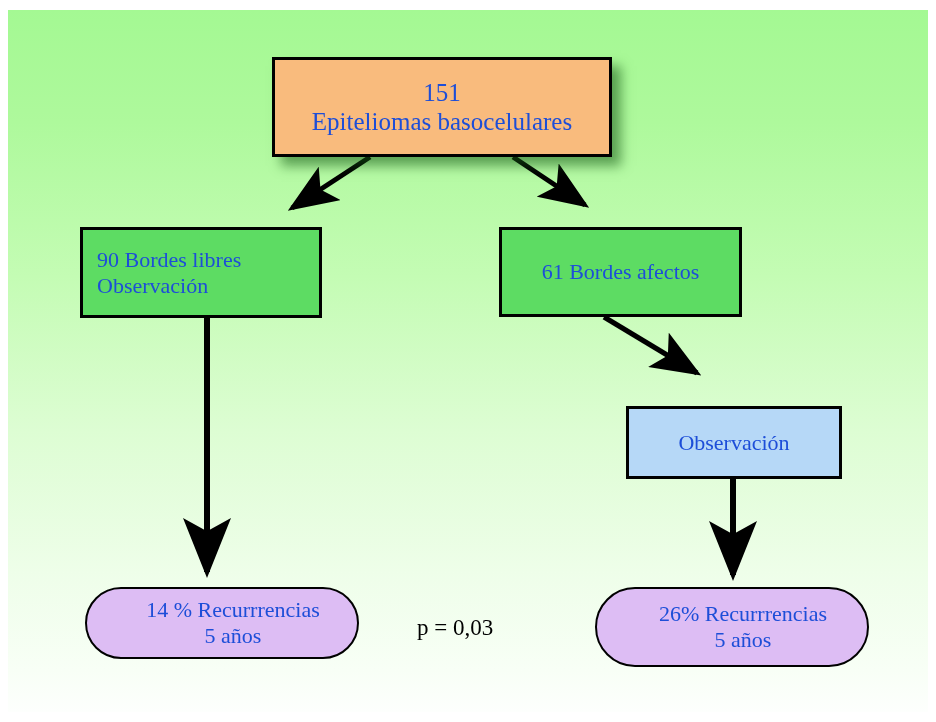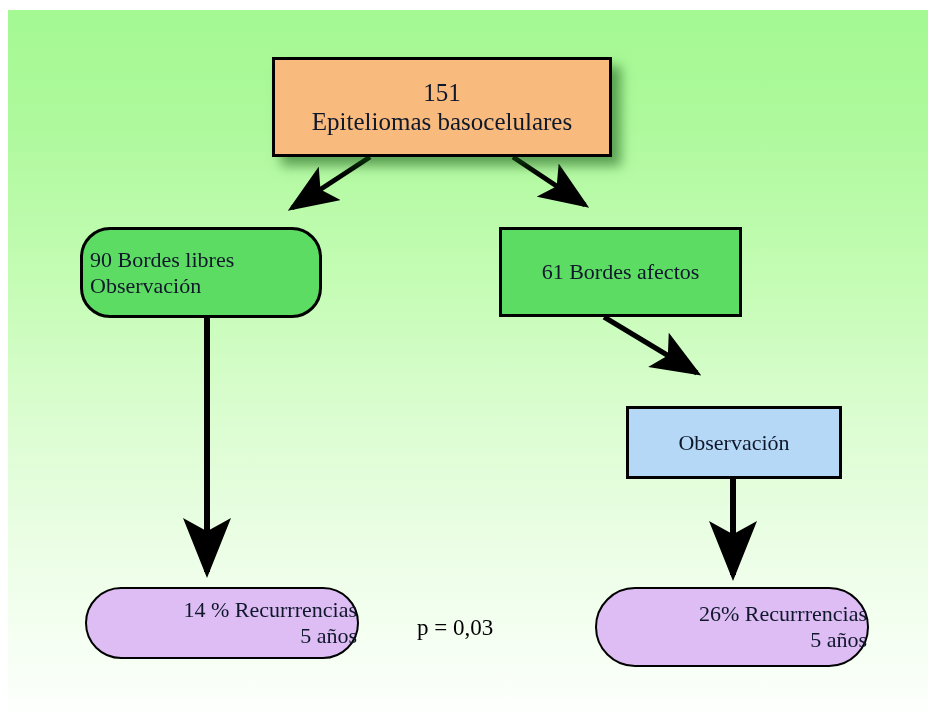--- a/index.html
+++ b/index.html
@@ -22,49 +22,49 @@
     width: 920px;
     height: 702px;
     background: linear-gradient(to bottom, #a4f993 0%, #aef99c 16%, #c4fcb4 38%, #ddfdd3 60%, #eefee9 80%, #f8fff6 94%, #fdfffd 100%);
   }
   .node {
     position: absolute;
     box-sizing: border-box;
     display: flex;
     flex-direction: column;
     justify-content: center;
-    color: #0f172a;
+    color: #1d4ed8;
     line-height: 1.18;
     white-space: pre-line;
   }
   .node-orange {
     background: #f9bb7d;
     border: 3px solid #000000;
     text-align: center;
     font-size: 25px;
     box-shadow: 9px 9px 11px rgba(20, 90, 20, 0.55);
   }
   .node-green {
     background: #5ddc63;
     border: 3px solid #000000;
     font-size: 22px;
   }
-  .node-green.left-align { text-align: left; padding-left: 7px; border-radius: 30px; }
+  .node-green.left-align { text-align: left; padding-left: 14px; }
   .node-green.center-align { text-align: center; }
   .node-blue {
     background: #b6d8f7;
     border: 3px solid #000000;
     text-align: center;
     font-size: 22px;
   }
   .node-purple {
     background: #ddbdf4;
     border: 2.5px solid #000000;
     border-radius: 46px;
-    text-align: right;
+    text-align: center;
     padding-left: 22px;
     font-size: 22px;
   }
   .pvalue {
     position: absolute;
     font-size: 23px;
     color: #000000;
   }
   svg.edges {
     position: absolute;

